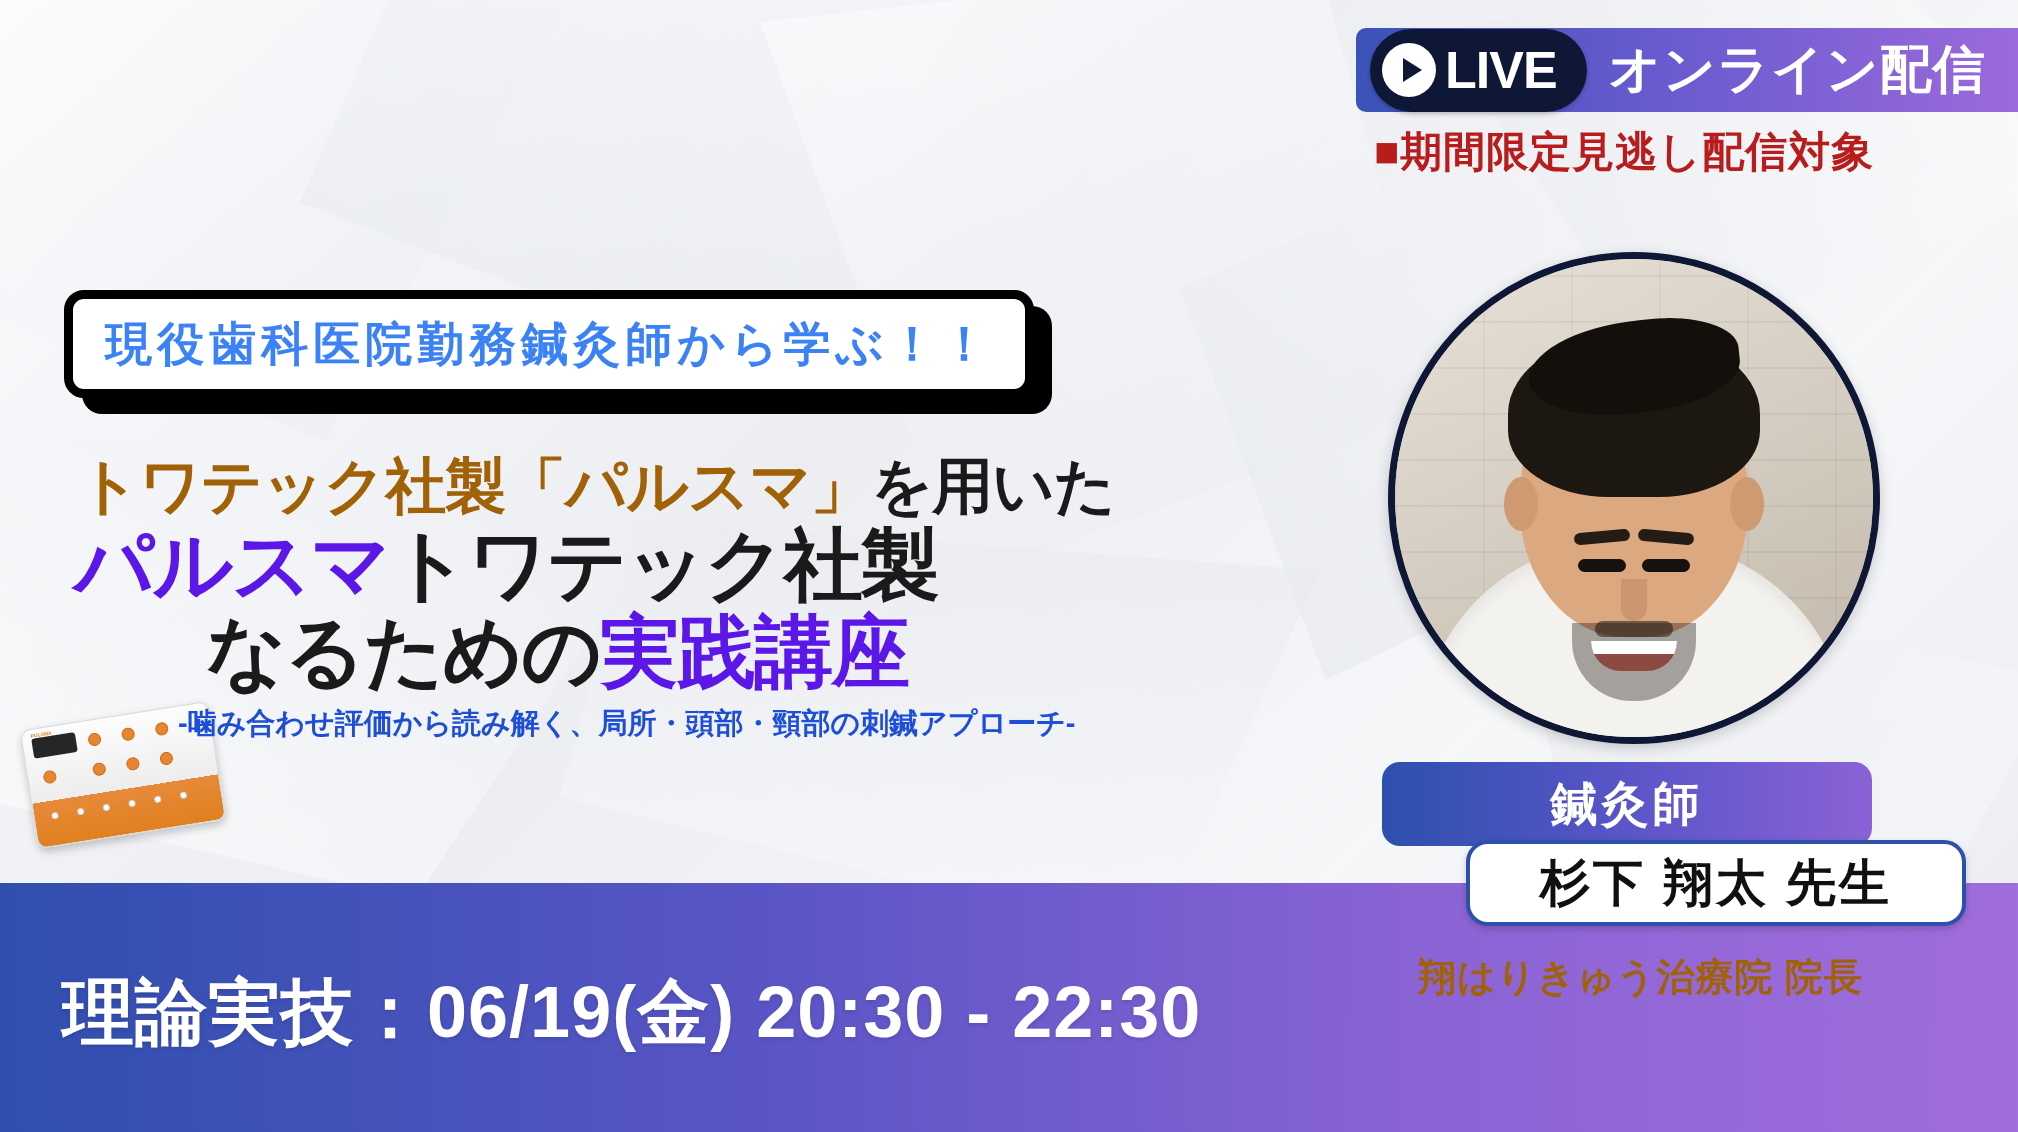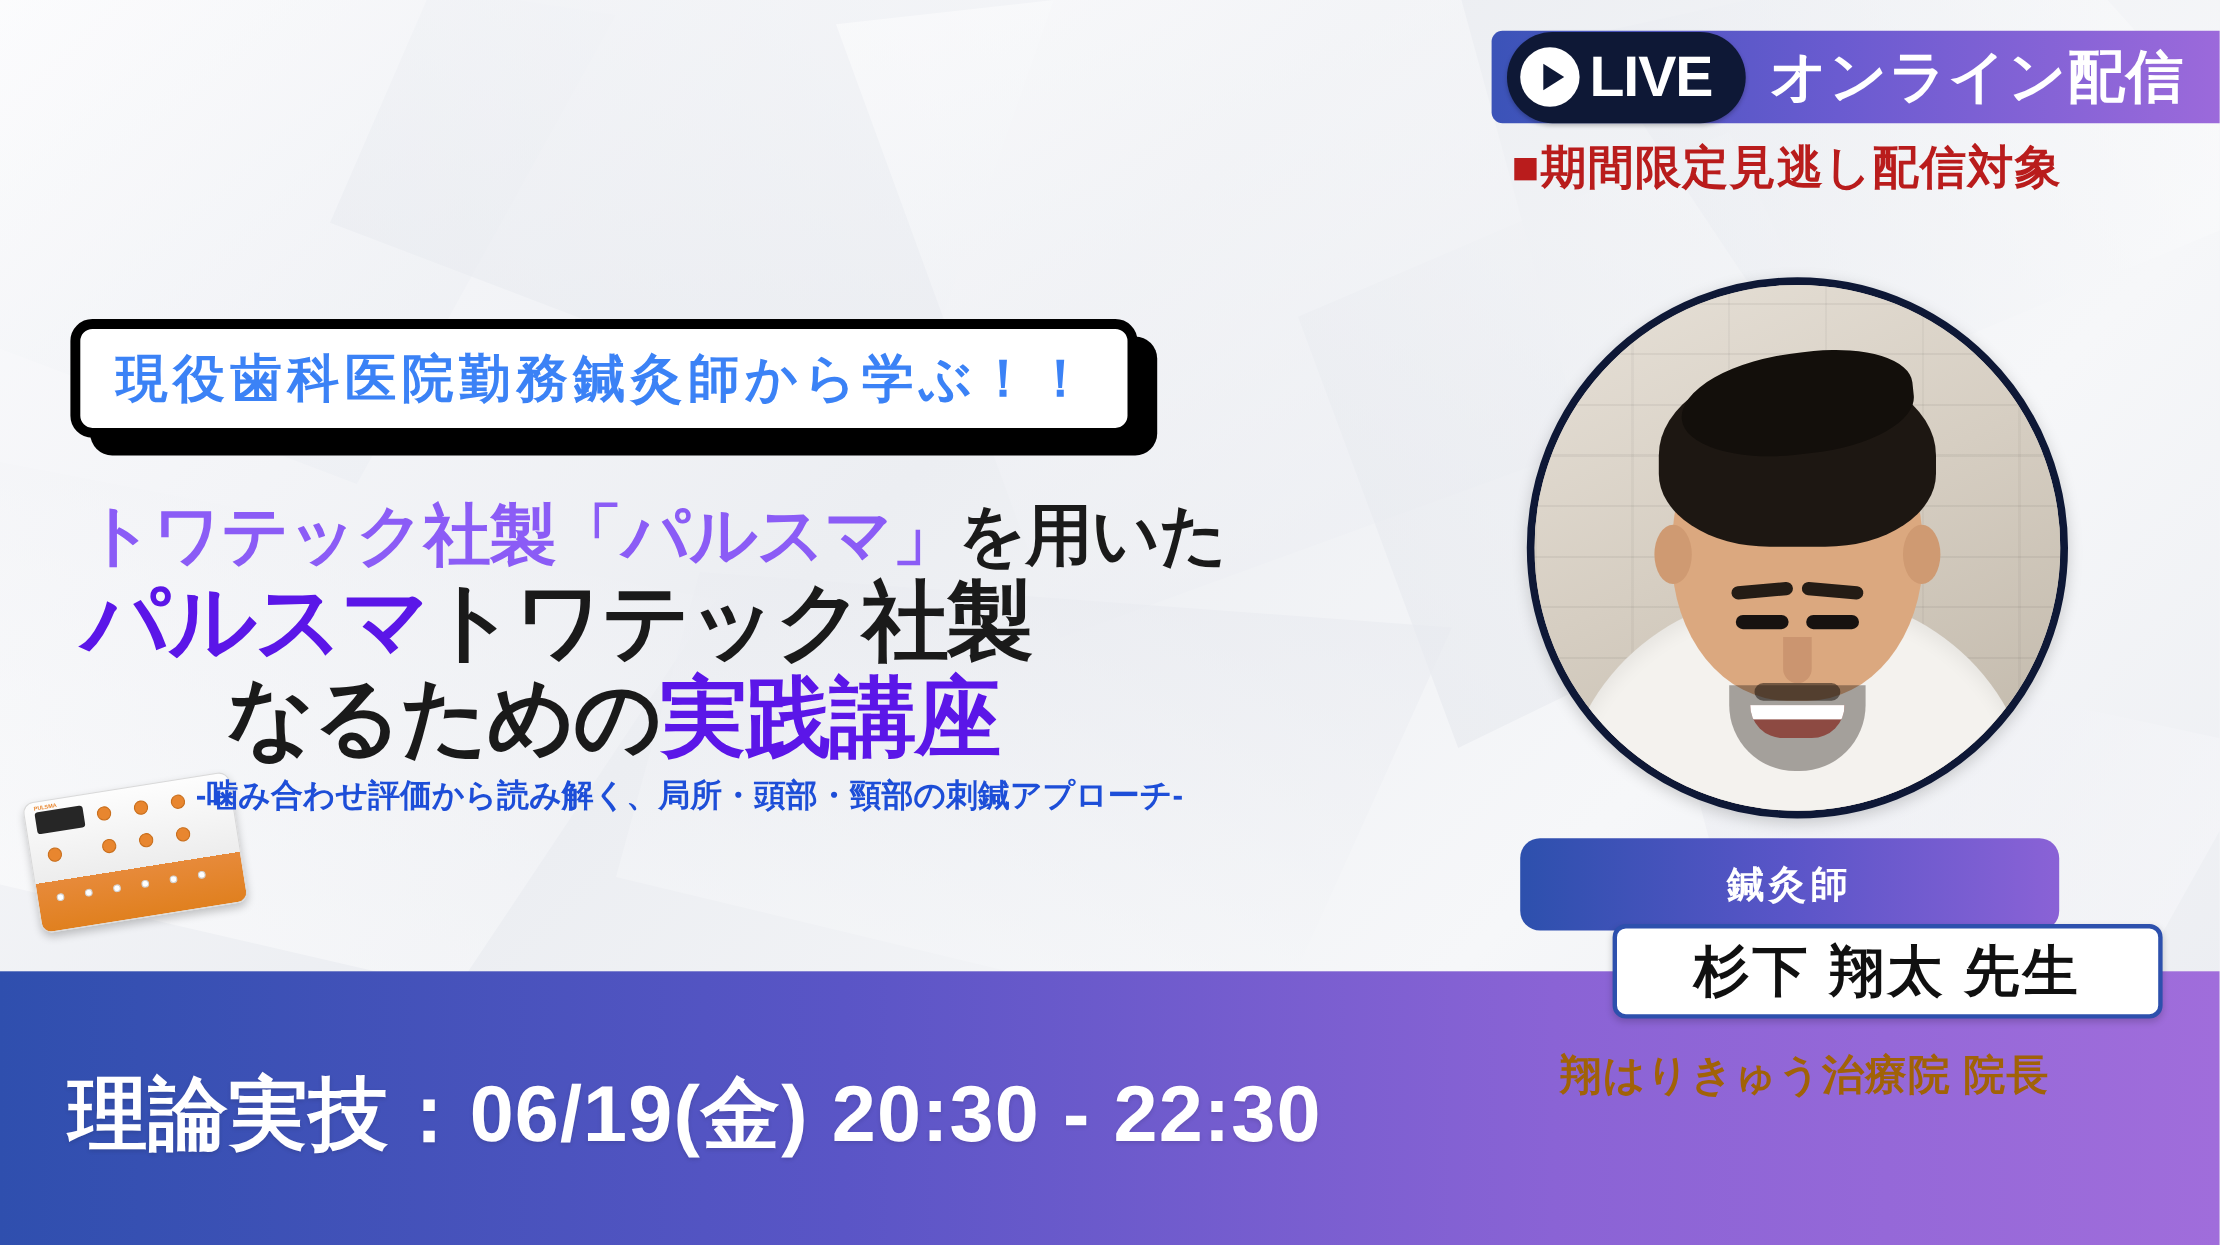--- a/index.html
+++ b/index.html
@@ -109,21 +109,21 @@
     font-size:47px; font-weight:bold; color:#3b82f6; letter-spacing:5px;
     white-space:nowrap;
   }
 
   
   .title-block{ position:absolute; left:0; top:455px; width:1080px; }
   .t-line{ font-weight:bold; color:#1a1a1a; line-height:1.02; white-space:nowrap; }
   .t1{ font-size:61px; padding-left:78px; letter-spacing:-1px; }
   .t2{ font-size:79px; padding-left:74px; letter-spacing:-2px; margin-top:8px; }
   .t3{ font-size:79px; padding-left:206px; letter-spacing:-2px; margin-top:6px; }
-  .orange{ color:#8b5cf6; }
+  .orange{ color:#a16207; }
   .purple{ color:#5b16e8; }
   .t-sub{
     font-size:29px; font-weight:bold; color:#1d4ed8; letter-spacing:0px;
     padding-left:178px; margin-top:12px; white-space:nowrap;
   }
 
   
   .device{
     position:absolute; left:28px; top:715px; width:190px; height:120px;
     transform:rotate(-9deg);
@@ -194,25 +194,25 @@
   .pt-beard{ position:absolute; left:50%; top:268px; transform:translateX(-50%); width:124px; height:78px; border-radius:0 0 60px 60px; background:rgba(35,26,20,.38);}
   .pt-stache{ position:absolute; left:50%; top:266px; transform:translateX(-50%); width:78px; height:16px; border-radius:10px; background:rgba(30,22,16,.55);}
 
   
   .role-pill{
     position:absolute; left:1382px; top:762px; width:490px; height:84px;
     background:linear-gradient(90deg,#2d50ad 0%, #5a55c8 50%, #8a62d6 100%);
     border-radius:18px;
     display:flex; align-items:center; justify-content:center;
   }
-  .role-text{ color:#fff; font-size:34px; font-weight:bold; letter-spacing:4px; }
+  .role-text{ color:#fff; font-size:47px; font-weight:bold; letter-spacing:4px; }
 
   .name-card{
     position:absolute; left:1466px; top:840px; width:500px; height:86px;
-    background:#fff; border:4px solid #2d50ad; border-radius:12px;
+    background:#fff; border:4px solid #2d50ad; border-radius:22px;
     display:flex; align-items:center; justify-content:center;
     box-shadow:0 3px 7px rgba(0,0,0,.18);
   }
   .name-text{ color:#101010; font-size:50px; font-weight:bold; letter-spacing:3px; }
 
   .clinic-line{
     position:absolute; left:1418px; top:952px;
     color:#a16207; font-size:38px; font-weight:bold; letter-spacing:1px;
     white-space:nowrap;
   }

